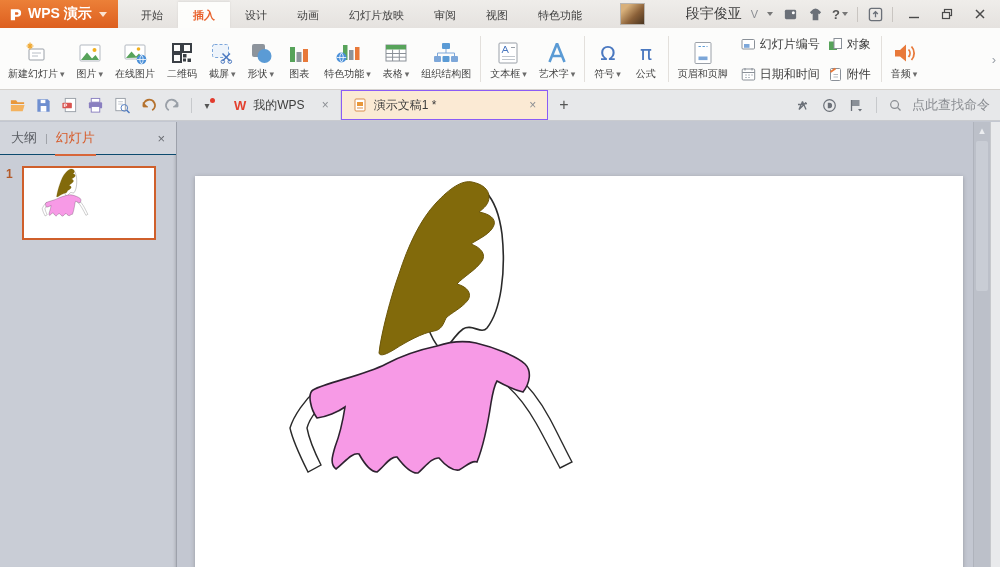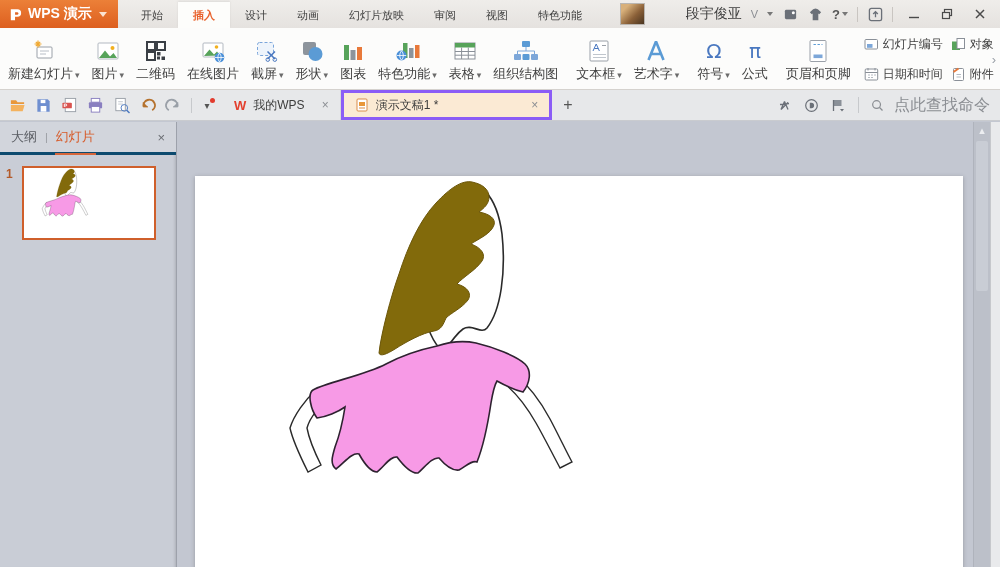--- a/index.html
+++ b/index.html
@@ -23,54 +23,54 @@
   .tbicon svg { width:15px; height:15px; }
   .helpq { font-size:13px; color:#555; font-weight:bold; display:flex; align-items:center; gap:2px; }
   .tbsep { width:1px; height:15px; background:#c9c5c1; }
   .winbtn { width:24px; height:20px; display:flex; align-items:center; justify-content:center; }
   .winbtn svg { width:12px; height:12px; }
 
   
   .ribbon { position:absolute; top:28px; left:0; right:0; height:62px; background:#fcfcfb; border-bottom:1px solid #d5d2ce; display:flex; align-items:stretch; padding:3px 14px 2px 2px; }
   .ritem { display:flex; flex-direction:column; align-items:center; justify-content:center; padding:1px 6px; gap:3px; border-radius:2px; }
   .ritem svg { width:26px; height:26px; }
-  .rlabel { font-size:13px; color:#3f3f3f; display:flex; align-items:center; gap:2px; white-space:nowrap; line-height:1; }
+  .rlabel { font-size:10px; color:#3f3f3f; display:flex; align-items:center; gap:2px; white-space:nowrap; line-height:1; }
   .dd::after { content:"▾"; font-size:9px; color:#6b6b6b; }
   .rsep { width:1px; background:#e3e0dc; margin:5px 3px; }
   .rsmallgrid { display:grid; grid-template-columns:auto auto; grid-template-rows:1fr 1fr; align-content:center; column-gap:2px; row-gap:4px; padding:0 4px; }
   .rsmall { display:flex; align-items:center; gap:4px; font-size:12px; color:#3f3f3f; white-space:nowrap; padding:1px 3px; }
   .rsmall svg { width:15px; height:15px; flex:none; }
   .rexpand { position:absolute; right:1px; top:50%; transform:translateY(-50%); color:#9aa0a8; font-size:13px; padding:6px 3px; }
   .rexpand::after { content:"›"; }
 
   
   .tabrow { position:absolute; top:90px; left:0; right:0; height:31px; background:#e7e8ea; border-bottom:1px solid #c9cbcf; display:flex; align-items:stretch; }
   .qat { display:flex; align-items:center; gap:9px; padding:0 10px 0 9px; }
   .qat svg { width:17px; height:17px; }
   .qat-sep { width:1px; height:15px; background:#c7c9cc; }
   .qat-caret { position:relative; width:12px; height:12px; display:flex; align-items:center; justify-content:center; }
   .qat-caret::after { content:"▾"; color:#555; font-size:10px; }
   .reddot { position:absolute; top:-1px; right:-2px; width:5px; height:5px; border-radius:50%; background:#e23b2e; }
   .doctab { display:flex; align-items:center; gap:7px; padding:0 11px; font-size:12px; color:#3c3c3c; border-right:1px solid #d6d8da; }
   .doctab .wmark { color:#e3402f; font-weight:bold; font-size:13px; }
   .doctab svg { width:14px; height:14px; }
-  .doctab.active { background:#fbead4; border:3px solid #8b5cf6; }
+  .doctab.active { background:#fbead4; border:1px solid #8b5cf6; }
   .tabx { color:#8b8e93; font-size:12px; margin-left:10px; }
   .tabx::after { content:"×"; }
   .newtab { display:flex; align-items:center; padding:0 11px; color:#555; font-size:16px; }
   .newtab::after { content:"+"; }
   .tr-right { margin-left:auto; display:flex; align-items:center; gap:12px; padding-right:10px; }
   .tr-right .mini { width:15px; height:15px; }
   .trsep { width:1px; height:16px; background:#c7c9cc; }
-  .cmdsearch { display:flex; align-items:center; gap:10px; color:#8a8d92; font-size:16px; }
+  .cmdsearch { display:flex; align-items:center; gap:10px; color:#8a8d92; font-size:13px; }
   .cmdsearch svg { width:13px; height:13px; }
 
   
   .sidebar { position:absolute; top:122px; left:0; width:177px; bottom:0; background:#c9cdd6; border-right:1px solid #9da1ab; box-shadow:inset -3px 0 3px -2px rgba(0,0,0,.15); }
-  .sb-header { height:33px; background:#d2d5dc; border-bottom:3px solid #0c4a6e; display:flex; align-items:center; padding:0 11px; font-size:13px; }
+  .sb-header { height:33px; background:#d2d5dc; border-bottom:1px solid #0c4a6e; display:flex; align-items:center; padding:0 11px; font-size:13px; }
   .sb-tab-outline { color:#5a5d63; }
   .sb-div { color:#9a9da3; margin:0 8px; font-size:11px; }
   .sb-tab-slides { color:#d75a28; position:relative; }
   .sb-tab-slides::after { content:""; position:absolute; left:-1px; right:-1px; bottom:-9px; height:2px; background:#d7663a; }
   .sb-close { margin-left:auto; color:#6a6d73; font-size:13px; }
   .sb-close::after { content:"×"; }
   .thumb-row { display:flex; padding:11px 4px 0 6px; }
   .thumb-num { font-size:12px; color:#b35a2a; font-weight:bold; width:16px; padding-top:1px; }
   .thumb { width:134px; height:74px; background:#fff; border:2px solid #cf5f2b; overflow:hidden; }
 
@@ -191,43 +191,43 @@
         <circle cx="17.5" cy="10" r="2" fill="#f2b01e"></circle>
         <path d="M4 20l6-7.5 5 6 3.5-3.5 3.5 5z" fill="#57a35a"></path>
       </svg>
     <div class="rlabel">
         <span>图片</span>
         <span class="dd"></span>
       </div>
   </div>
 
   <div class="ritem">
+    <svg viewBox="0 0 26 26">
+        <rect x="3" y="5" width="20" height="14" rx="1" fill="#fff" stroke="#b3b9c1"></rect>
+        <circle cx="16.5" cy="9" r="1.8" fill="#f2b01e"></circle>
+        <path d="M4 18l5.5-6.5 4.5 5 3-3 3 4z" fill="#57a35a"></path>
+        <circle cx="19.5" cy="19.5" r="4.8" fill="#4a90d9"></circle>
+        <path d="M15 19.5h9M19.5 15a7.5 7.5 0 010 9M19.5 15a7.5 7.5 0 000 9" stroke="#fff" stroke-width=".8" fill="none"></path>
+      </svg>
+    <div class="rlabel">
+        <span>在线图片</span>
+      </div>
+  </div>
+
+  <div class="ritem">
     <svg viewBox="0 0 26 26" fill="#3a3f45">
         <rect x="4" y="4" width="8" height="8" fill="none" stroke="#3a3f45" stroke-width="2"></rect>
         <rect x="14" y="4" width="8" height="8" fill="none" stroke="#3a3f45" stroke-width="2"></rect>
         <rect x="4" y="14" width="8" height="8" fill="none" stroke="#3a3f45" stroke-width="2"></rect>
         <rect x="14" y="14" width="3.5" height="3.5"></rect>
         <rect x="18.5" y="18.5" width="3.5" height="3.5"></rect>
         <rect x="14" y="18.5" width="3" height="3"></rect>
       </svg>
     <div class="rlabel">
         <span>二维码</span>
-      </div>
-  </div>
-
-  <div class="ritem">
-    <svg viewBox="0 0 26 26">
-        <rect x="3" y="5" width="20" height="14" rx="1" fill="#fff" stroke="#b3b9c1"></rect>
-        <circle cx="16.5" cy="9" r="1.8" fill="#f2b01e"></circle>
-        <path d="M4 18l5.5-6.5 4.5 5 3-3 3 4z" fill="#57a35a"></path>
-        <circle cx="19.5" cy="19.5" r="4.8" fill="#4a90d9"></circle>
-        <path d="M15 19.5h9M19.5 15a7.5 7.5 0 010 9M19.5 15a7.5 7.5 0 000 9" stroke="#fff" stroke-width=".8" fill="none"></path>
-      </svg>
-    <div class="rlabel">
-        <span>在线图片</span>
       </div>
   </div>
 
   <div class="ritem">
     <svg viewBox="0 0 26 26" fill="none">
         <rect x="3.5" y="4.5" width="16" height="13" rx="2" stroke="#7aa5da" stroke-dasharray="3 2" fill="#eef4fb"></rect>
         <path d="M13.5 13.5l7.5 7.5M21 13.5L13.5 21" stroke="#4a78c0" stroke-width="1.5"></path>
         <circle cx="13.8" cy="21.6" r="1.8" stroke="#4a78c0"></circle>
         <circle cx="20.8" cy="21.6" r="1.8" stroke="#4a78c0"></circle>
       </svg>

